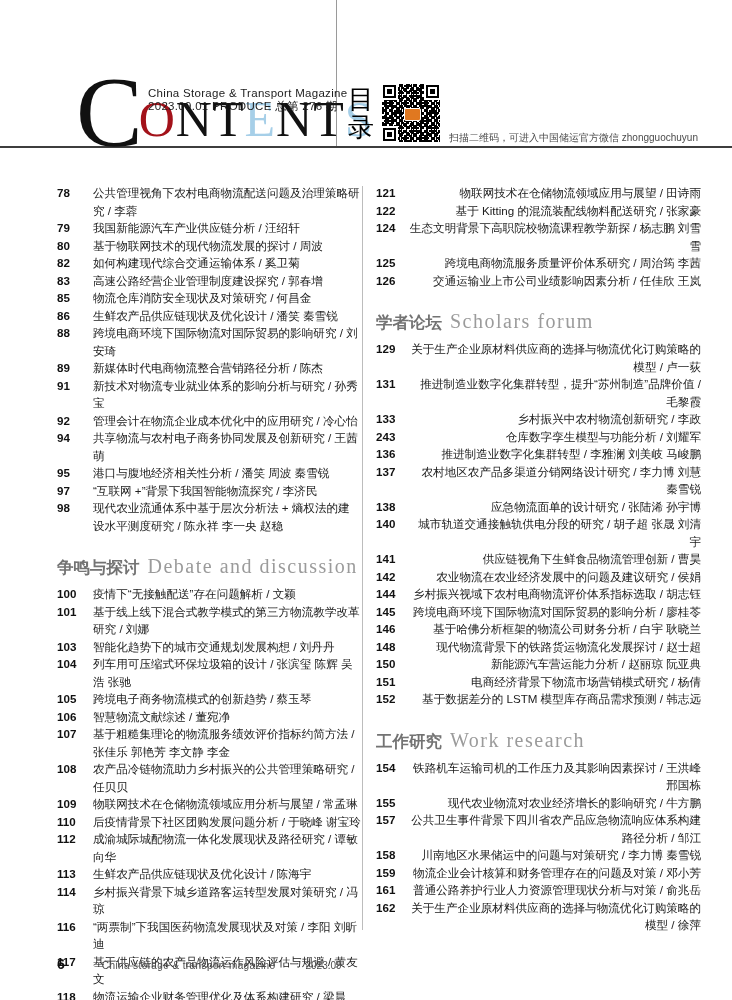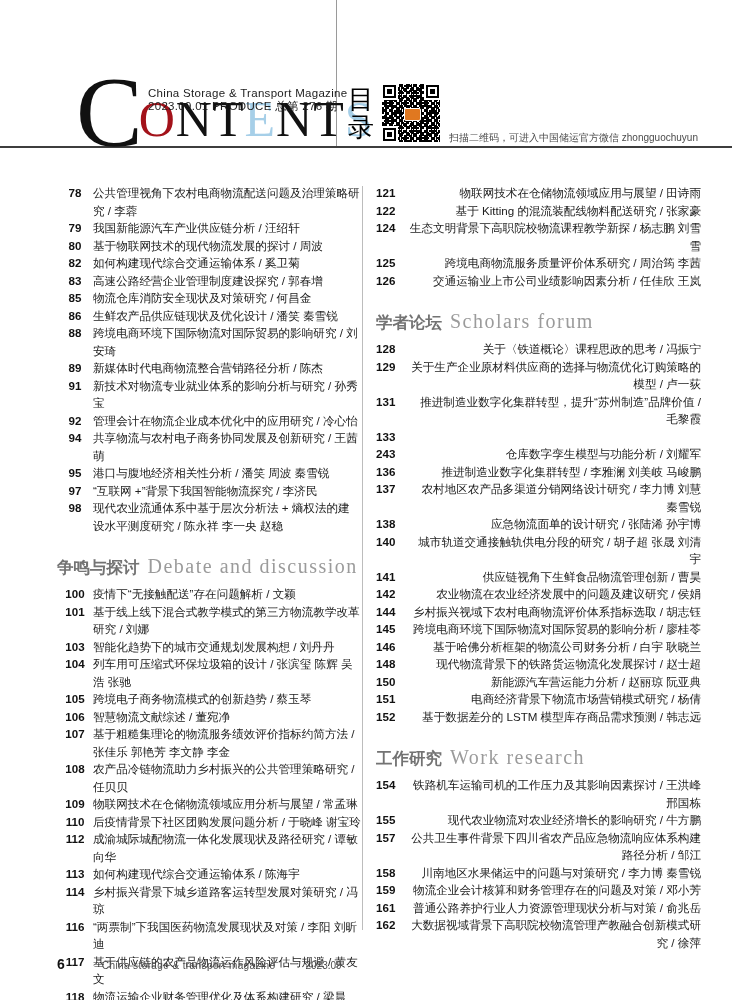--- a/index.html
+++ b/index.html
@@ -27,21 +27,21 @@
   .f-tl{left:1px;top:1px;} .f-tr{right:1px;top:1px;} .f-bl{left:1px;bottom:1px;}
   .qr-logo{position:absolute;left:22px;top:24px;width:15px;height:11px;background:#e07820;border:1px solid #fff;border-radius:2px;}
   .qr-caption{position:absolute;left:449px;top:131px;font-size:10px;color:#4c4c4c;white-space:nowrap;}
   
   .col{position:absolute;top:184px;font-size:11.6px;line-height:17.5px;}
   .col-left{left:57px;width:305px;}
   .col-right{left:376px;width:326px;}
   .col-divider{position:absolute;left:362px;top:186px;width:1px;height:744px;background:#bcbcbc;}
   .entry{display:flex;align-items:flex-start;}
   .num{flex:none;font-weight:bold;color:#111;}
-  .col-left .num{width:36px;text-align:center;}
+  .col-left .num{width:36px;}
   .col-right .num{width:32px;}
   .title{flex:1;color:#202020;}
   .col-left .title{max-width:268px;}
   .col-right .title{max-width:293px;text-align:right;}
   .sec-heading{margin:21px 0 5px;line-height:22px;white-space:nowrap;}
   .sec-cn{font-size:16.5px;font-weight:bold;color:#737373;}
   .sec-en{font-family:"Liberation Serif","DejaVu Serif",serif;font-size:20px;color:#9b9b9b;margin-left:8px;letter-spacing:1.5px;}
   
   .footer{position:absolute;left:57px;top:956px;display:flex;align-items:baseline;font-size:10px;color:#4a4a4a;}
   .footer .pageno{font-size:14px;font-weight:bold;color:#111;}
@@ -205,21 +205,21 @@
     <span class="title">后疫情背景下社区团购发展问题分析 / 于晓峰 谢宝玲</span>
   </div>
 
   <div class="entry">
     <span class="num">112</span>
     <span class="title">成渝城际城配物流一体化发展现状及路径研究 / 谭敏 向华</span>
   </div>
 
   <div class="entry">
     <span class="num">113</span>
-    <span class="title">如何构建现代综合交通运输体系 / 陈海宇</span>
+    <span class="title">生鲜农产品供应链现状及优化设计 / 陈海宇</span>
   </div>
 
   <div class="entry">
     <span class="num">114</span>
     <span class="title">乡村振兴背景下城乡道路客运转型发展对策研究 / 冯琼</span>
   </div>
 
   <div class="entry">
     <span class="num">116</span>
     <span class="title">“两票制”下我国医药物流发展现状及对策 / 李阳 刘昕迪</span>
@@ -259,37 +259,34 @@
 
   <div class="entry">
     <span class="num">126</span>
     <span class="title">交通运输业上市公司业绩影响因素分析 / 任佳欣 王岚</span>
   </div>
 
   <div class="sec-heading">
     <span class="sec-cn">学者论坛</span><span class="sec-en">Scholars forum</span>
   </div>
 
-  <div class="entry">
-    <span class="num">128</span>
-    <span class="title">关于〈铁道概论〉课程思政的思考 / 冯振宁</span>
-  </div>
 
   <div class="entry">
     <span class="num">129</span>
     <span class="title">关于生产企业原材料供应商的选择与物流优化订购策略的模型 / 卢一荻</span>
   </div>
 
   <div class="entry">
     <span class="num">131</span>
     <span class="title">推进制造业数字化集群转型，提升“苏州制造”品牌价值 / 毛黎霞</span>
   </div>
 
   <div class="entry">
     <span class="num">133</span>
+    <span class="title">乡村振兴中农村物流创新研究 / 李政</span>
   </div>
 
   <div class="entry">
     <span class="num">243</span>
     <span class="title">仓库数字孪生模型与功能分析 / 刘耀军</span>
   </div>
 
   <div class="entry">
     <span class="num">136</span>
     <span class="title">推进制造业数字化集群转型 / 李雅澜 刘美岐 马峻鹏</span>
@@ -384,21 +381,21 @@
     <span class="title">物流企业会计核算和财务管理存在的问题及对策 / 邓小芳</span>
   </div>
 
   <div class="entry">
     <span class="num">161</span>
     <span class="title">普通公路养护行业人力资源管理现状分析与对策 / 俞兆岳</span>
   </div>
 
   <div class="entry">
     <span class="num">162</span>
-    <span class="title">大数据视域背景下高职院校物流管理产教融合创新模式研究 / 徐萍</span>
+    <span class="title">关于生产企业原材料供应商的选择与物流优化订购策略的模型 / 徐萍</span>
   </div>
 </div>
 
 <div class="footer">
   <span class="pageno">6</span>
   <span class="mag">China storage &amp; transport magazine</span>
   <span class="iss">2023.09</span>
 </div>
 
 </body></html>

